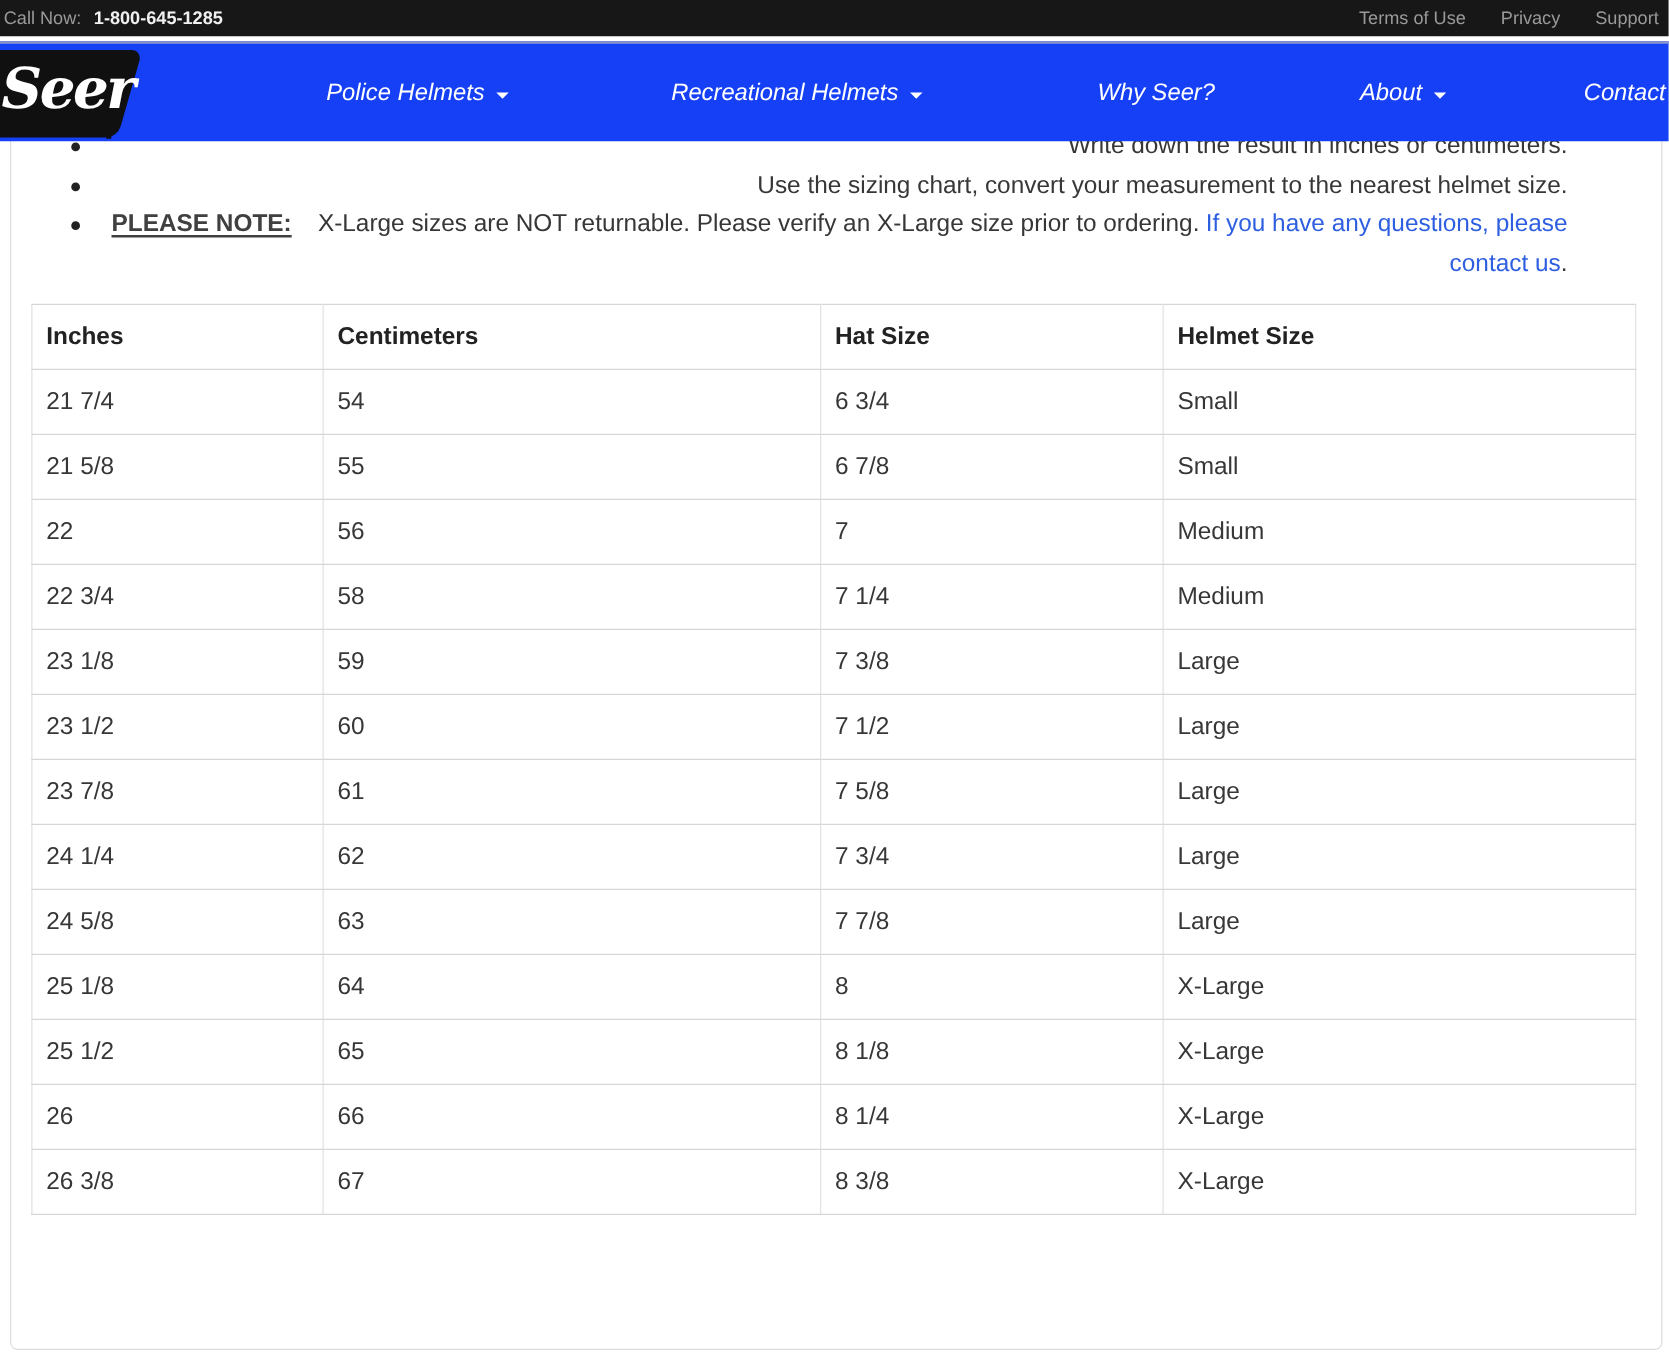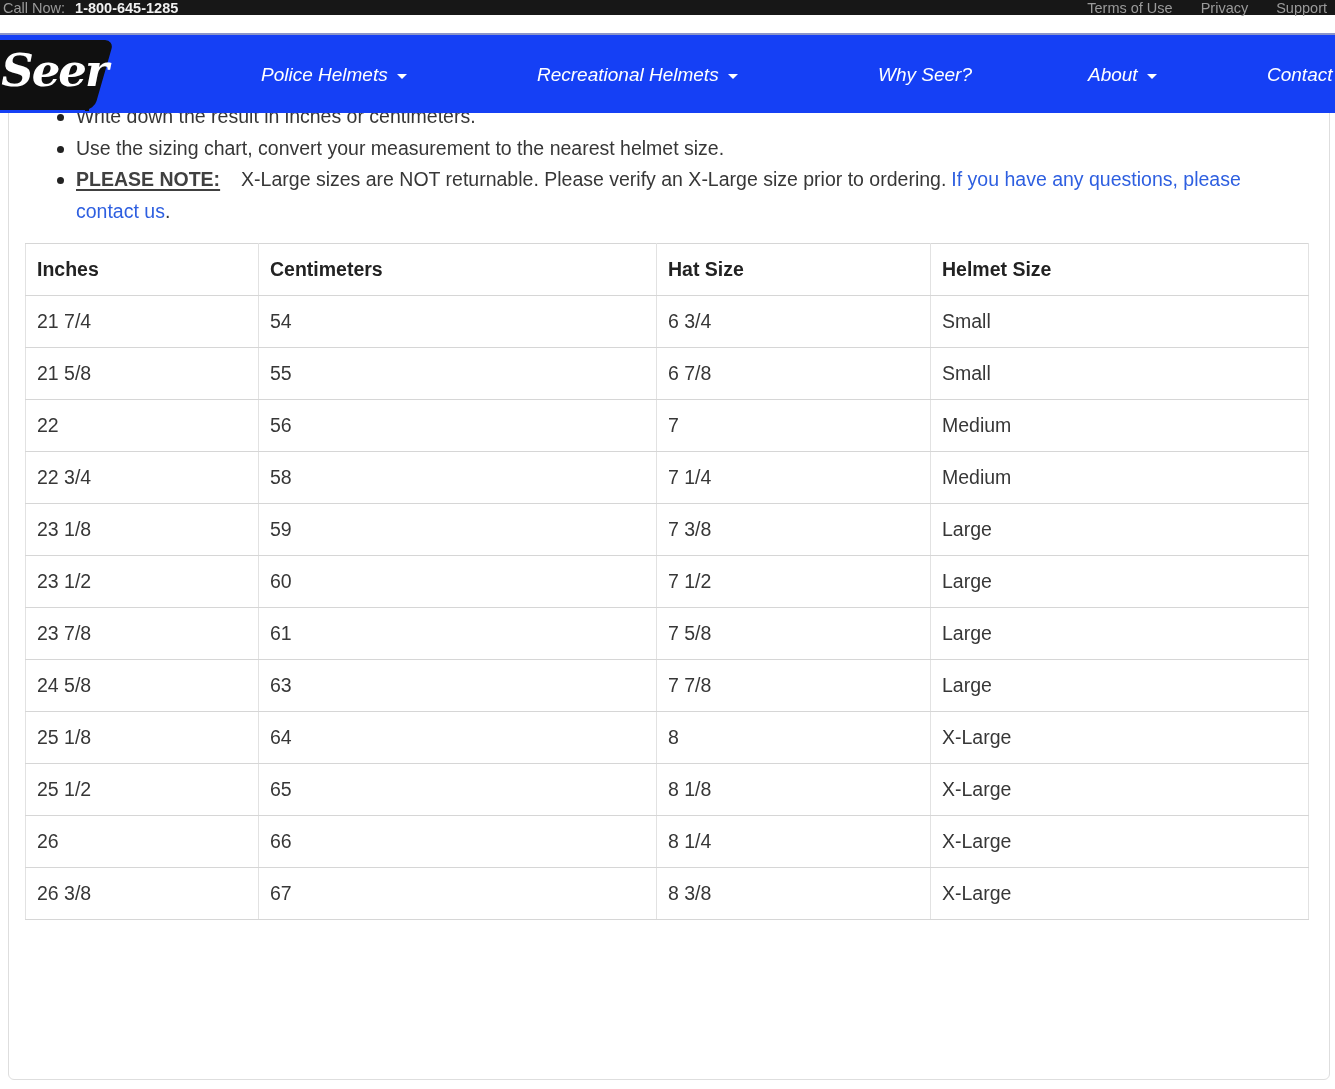--- a/index.html
+++ b/index.html
@@ -13,21 +13,21 @@
     --border-h:#d6d6d6;
     --border-v:#e2e2e2;
     --panel-border:#dedede;
   }
   *{box-sizing:border-box;margin:0;padding:0;}
   html,body{width:1335px;height:1089px;overflow:hidden;background:#fff;
     font-family:"Liberation Sans",sans-serif;}
   body{position:relative;}
 
   
-  .topbar{position:absolute;left:0;top:0;width:1335px;height:15px;
+  .topbar{position:absolute;left:0;top:0;width:1335px;height:29px;
     background:var(--topbar-bg);display:flex;align-items:center;
     justify-content:space-between;padding:0 6px 0 3px;z-index:30;}
   .topbar-left{color:var(--topbar-text);font-size:14.5px;white-space:nowrap;}
   .topbar-left .phone{color:var(--phone-text);font-weight:600;margin-left:6px;cursor:pointer;}
   .topbar-links{display:flex;gap:28px;padding-right:2px;}
   .topbar-links a{color:var(--topbar-text);font-size:14.5px;text-decoration:none;cursor:pointer;white-space:nowrap;}
 
   
   .navbar{position:absolute;left:0;top:33px;width:1335px;height:80px;
     background:var(--nav-blue);border-top:2px solid var(--nav-top-line);z-index:20;}
@@ -45,21 +45,21 @@
     font-family:"DejaVu Serif",serif;font-style:italic;font-weight:bold;
     font-size:45px;color:#fff;letter-spacing:-2px;line-height:1.1;}
   .logo-dot{position:absolute;left:85px;top:72px;width:4px;height:4px;background:#101010;z-index:21;}
 
   
   .panel{position:absolute;left:8px;top:100px;width:1322px;height:980px;
     background:#fff;border:1px solid var(--panel-border);border-radius:6px;z-index:1;}
 
   .bullets{list-style:none;margin:0;padding:0;color:var(--body-text);
     font-size:19.5px;line-height:31.7px;}
-  .bullets li{position:relative;padding-left:67px;max-width:1245px;}
+  .bullets li{position:relative;padding-left:67px;max-width:1245px;text-align:right;}
   .bullets li::before{content:"";position:absolute;left:48px;top:13px;width:7px;height:7px;
     border-radius:50%;background:#222;}
   .note-label{font-weight:700;color:#404040;text-decoration:underline;
     text-decoration-thickness:2px;text-underline-offset:3px;margin-right:21px;}
   .content-link{color:var(--link-blue);text-decoration:none;cursor:pointer;margin-left:5px;}
 
   
   .size-table{border-collapse:collapse;table-layout:fixed;width:1283px;
     margin:15px 0 0 16px;font-size:19.5px;color:var(--body-text);}
   .size-table th,.size-table td{height:52px;padding:0 8px 0 11px;text-align:left;
@@ -136,20 +136,26 @@
           <td>7 1/2</td>
           <td>Large</td>
         </tr>
         <tr>
           <td>23 7/8</td>
           <td>61</td>
           <td>7 5/8</td>
           <td>Large</td>
         </tr>
         <tr>
+          <td>24 1/4</td>
+          <td>62</td>
+          <td>7 3/4</td>
+          <td>Large</td>
+        </tr>
+        <tr>
           <td>24 5/8</td>
           <td>63</td>
           <td>7 7/8</td>
           <td>Large</td>
         </tr>
         <tr>
           <td>25 1/8</td>
           <td>64</td>
           <td>8</td>
           <td>X-Large</td>

